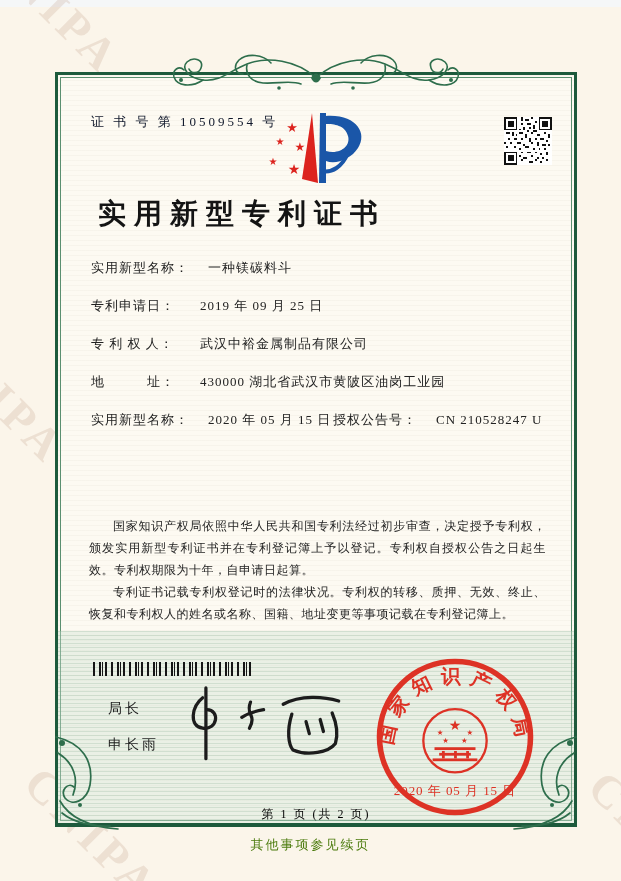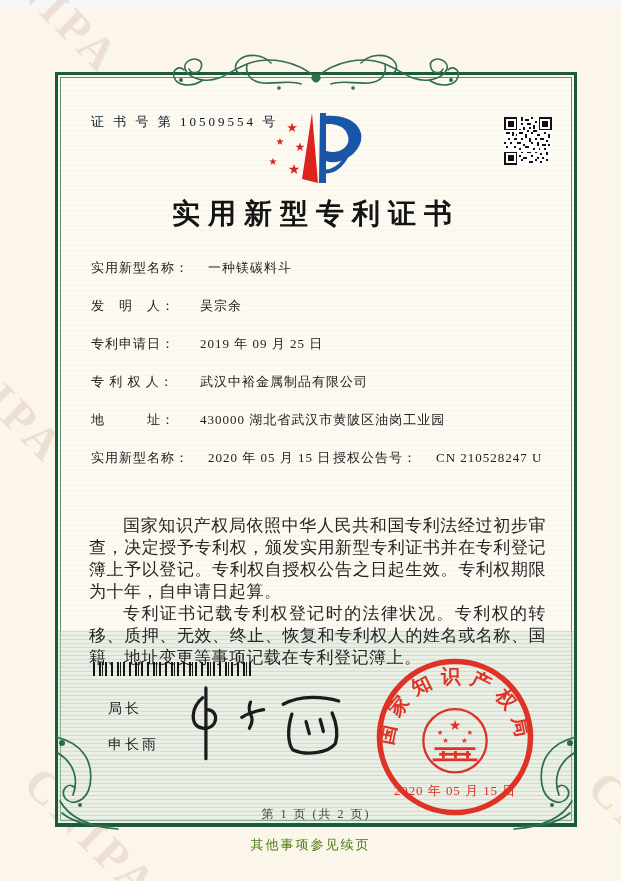--- a/index.html
+++ b/index.html
@@ -36,47 +36,47 @@
   }
   
   .ornament-top{position:absolute;left:50%;top:-23px;transform:translateX(-50%);z-index:3;}
   .corner-bl{position:absolute;left:-6px;bottom:-8px;z-index:3;}
   .corner-br{position:absolute;right:-6px;bottom:-8px;z-index:3;transform:scaleX(-1);}
   
   .cert-no{position:absolute;left:33px;top:38px;font-size:13px;letter-spacing:3px;color:#0f172a;z-index:2;}
   .qr{position:absolute;right:22px;top:42px;width:48px;height:48px;z-index:2;}
   .logo{position:absolute;left:50%;top:34px;transform:translateX(-50%);z-index:2;}
   .title{
-    position:absolute;left:0;right:0;top:120px;text-align:center;z-index:2;
-    font-size:28px;font-weight:bold;letter-spacing:8px;color:#141414;
+    position:absolute;left:0;right:0;top:120px;z-index:2;
+    font-size:28px;font-weight:bold;letter-spacing:8px;color:#141414;padding-left:40px;
   }
   
   .fields{position:absolute;left:33px;right:26px;top:184px;z-index:2;font-size:13px;}
   .field-row{position:relative;height:38px;line-height:18px;}
   .flabel{display:inline-block;min-width:90px;letter-spacing:1px;color:#222;white-space:nowrap;}
   .fvalue{margin-left:19px;letter-spacing:1px;color:#222;white-space:nowrap;}
   .grant-col{position:absolute;left:242px;top:0;white-space:nowrap;}
   
   .body-text{
     position:absolute;left:31px;right:28px;top:440px;z-index:2;
-    font-size:17px;line-height:22px;text-align:justify;color:#242424;letter-spacing:0.5px;
+    font-size:12px;line-height:22px;text-align:justify;color:#242424;letter-spacing:0.5px;
   }
   .body-text p{margin:0;text-indent:2em;}
   
   .barcode{
     position:absolute;left:35px;top:587px;width:162px;height:14px;z-index:2;
     background-image:
       repeating-linear-gradient(90deg,#151515 0 2px,rgba(0,0,0,0) 2px 6px),
       repeating-linear-gradient(90deg,#151515 0 1px,rgba(0,0,0,0) 1px 9px);
   }
   .sig-title{position:absolute;left:50px;top:625px;font-size:14px;letter-spacing:3px;z-index:2;color:#222;text-align:center;}
   .sig-name{position:absolute;left:50px;top:661px;font-size:14px;letter-spacing:3px;z-index:2;color:#222;}
   .sig-script{position:absolute;left:112px;top:608px;z-index:2;}
   .seal{position:absolute;left:315px;top:580px;width:164px;height:164px;z-index:4;opacity:0.92;}
-  .page-no{position:absolute;left:0;right:0;top:731px;text-align:center;font-size:12px;letter-spacing:2px;z-index:2;color:#404040;}
+  .page-no{position:absolute;left:0;right:0;top:731px;text-align:center;font-size:12px;letter-spacing:2px;z-index:2;color:#000000;}
   .cont-note{position:absolute;left:0;right:0;top:836px;text-align:center;font-size:13px;letter-spacing:2px;z-index:2;color:#4d7c0f;}
 </style>
 </head>
 <body>
 
 <div class="top-strip"></div>
 
 <div class="wm" style="left:-30px;top:-20px;">CNIPA</div>
 <div class="wm" style="left:165px;top:112px;">CNIPA</div>
 <div class="wm" style="left:-85px;top:370px;">CNIPA</div>
@@ -219,23 +219,20 @@
     </g>
   </svg>
 
   <div class="title">实用新型专利证书</div>
 
   <div class="fields">
     <div class="field-row">
       <span class="flabel">实用新型名称：</span><span class="fvalue">一种镁碳料斗</span>
     </div>
     <div class="field-row">
-      <span class="flabel">发　明　人：</span><span class="fvalue">吴宗余</span>
-    </div>
-    <div class="field-row">
       <span class="flabel">专利申请日：</span><span class="fvalue">2019 年 09 月 25 日</span>
     </div>
     <div class="field-row">
       <span class="flabel">专 利 权 人：</span><span class="fvalue">武汉中裕金属制品有限公司</span>
     </div>
     <div class="field-row">
       <span class="flabel">地　　　址：</span><span class="fvalue">430000 湖北省武汉市黄陂区油岗工业园</span>
     </div>
     <div class="field-row">
       <span class="flabel">实用新型名称：</span><span class="fvalue">2020 年 05 月 15 日</span>

